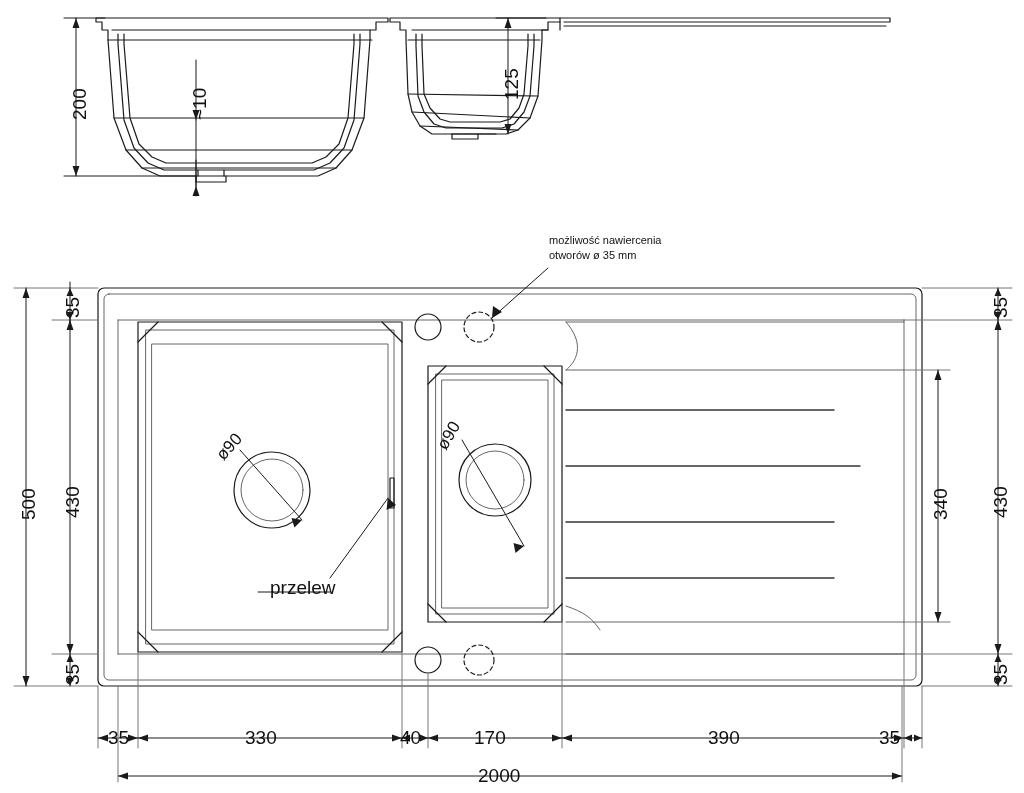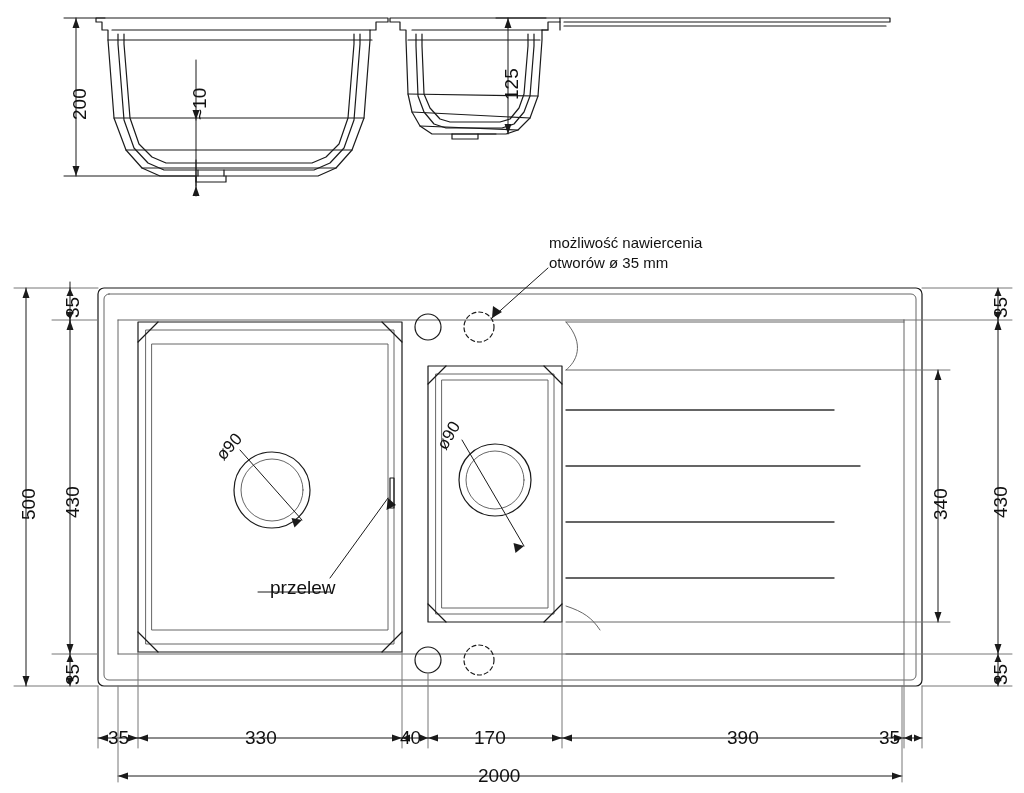--- a/index.html
+++ b/index.html
@@ -15,21 +15,21 @@
   svg{display:block;}
   .lbl{
     position:absolute;
     font-family:"Liberation Sans", sans-serif;
     font-size:19px;
     color:#111;
     white-space:nowrap;
     line-height:1;
   }
   .lbl.small{font-size:17px;}
-  .lbl.note{font-size:15px;line-height:1.35;white-space:pre-line;}
+  .lbl.note{font-size:11px;line-height:1.35;white-space:pre-line;}
   .rot{transform-origin:left top;}
 </style>
 </head>
 <body>
 
 <div id="stage">
 
   <svg width="1024" height="793" viewBox="0 0 1024 793">
     <g fill="none" stroke="#1a1a1a" stroke-width="1.2" stroke-linejoin="round" stroke-linecap="round">
 
@@ -270,19 +270,19 @@
   <div class="lbl rot" style="left:991px;top:685px;transform:rotate(-90deg);">35</div>
 
   <div class="lbl" style="left:108px;top:728px;">35</div>
 
   <div class="lbl" style="left:245px;top:728px;text-align:right;">330</div>
 
   <div class="lbl" style="left:400px;top:728px;">40</div>
 
   <div class="lbl" style="left:474px;top:728px;text-align:right;">170</div>
 
-  <div class="lbl" style="left:708px;top:728px;margin-left:19px;">390</div>
+  <div class="lbl" style="left:708px;top:728px;">390</div>
 
   <div class="lbl" style="left:879px;top:728px;">35</div>
 
   <div class="lbl" style="left:478px;top:766px;">2000</div>
 
 </div>
 
 </body></html>

